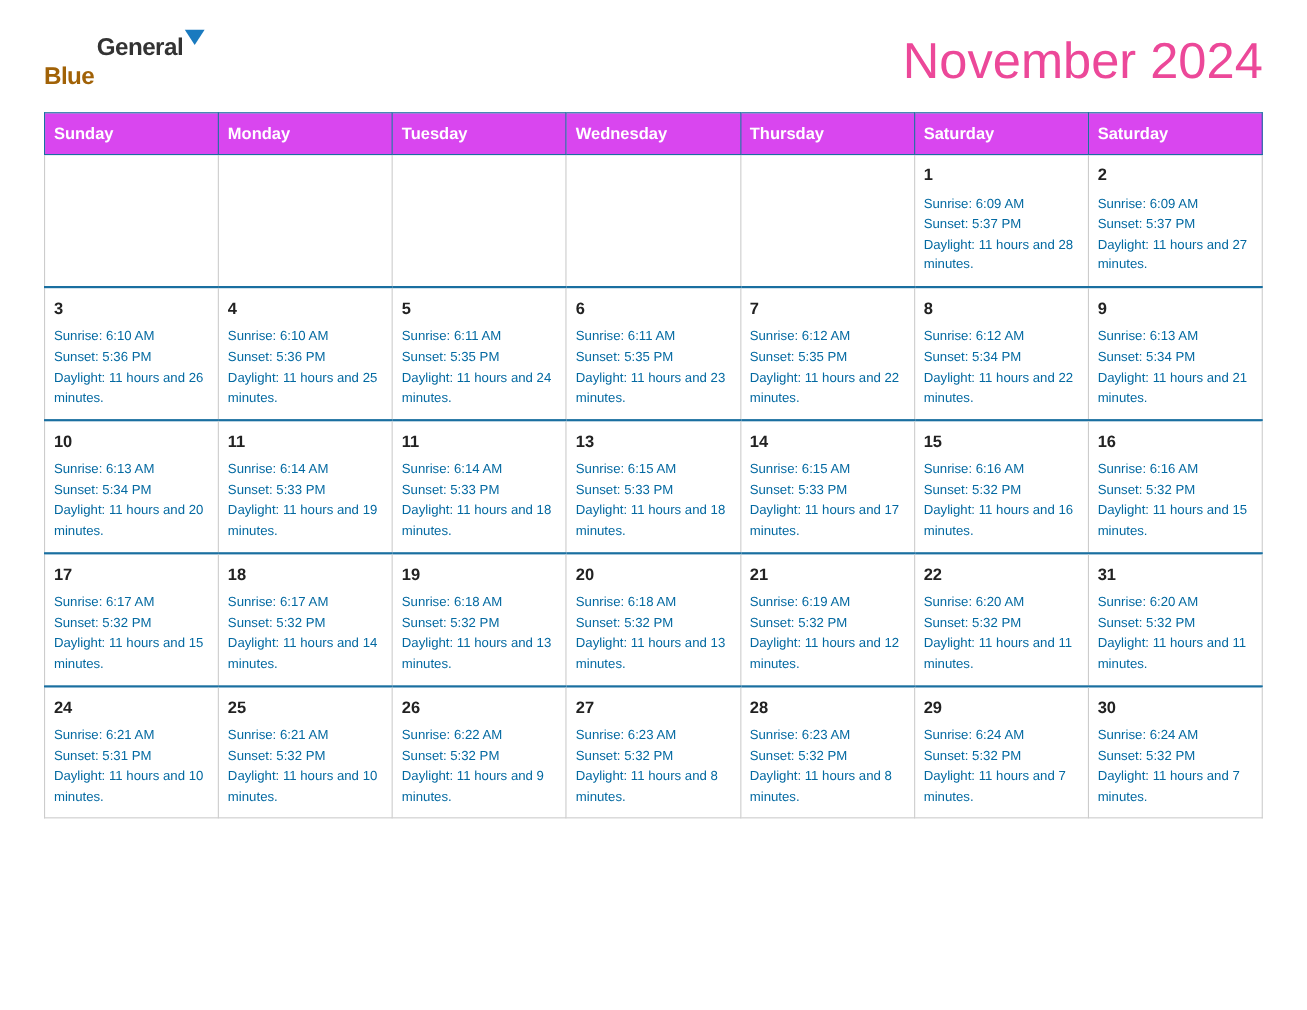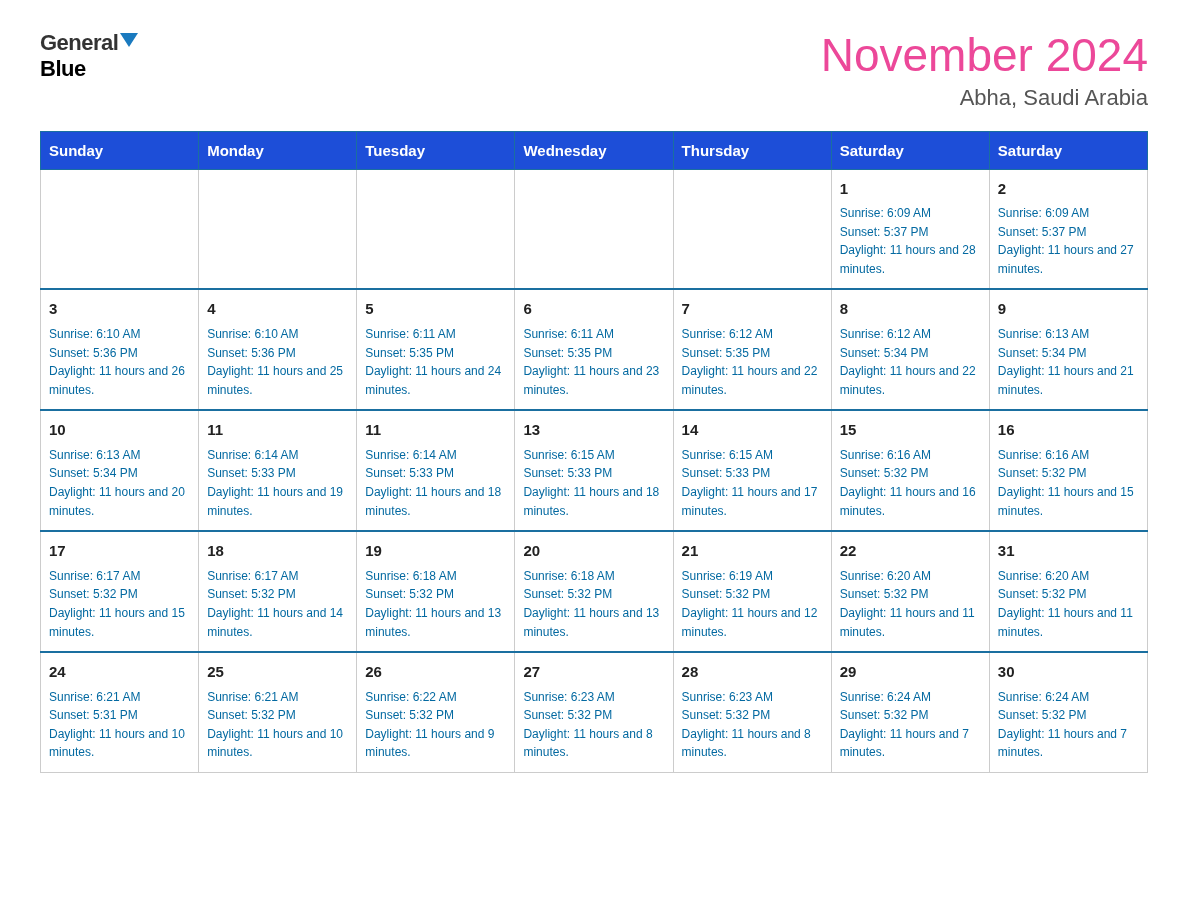--- a/index.html
+++ b/index.html
@@ -23,38 +23,39 @@
     }
     .logo-general {
       font-size: 22px;
       font-weight: bold;
       color: #333;
       letter-spacing: -0.5px;
     }
     .logo-blue {
       font-size: 22px;
       font-weight: bold;
-      color: #000000;
+      color: #a16207;
       letter-spacing: -0.5px;
     }
     .logo-triangle {
       display: inline-block;
       width: 0;
       height: 0;
       border-left: 9px solid transparent;
       border-right: 9px solid transparent;
       border-top: 14px solid #1a7abf;
       margin-left: 2px;
       vertical-align: middle;
       position: relative;
       top: -3px;
     }
     .logo-top-row {
       display: flex;
-      align-items: center;
+      align-items: flex-start;
+      margin-left: 48px;
     }
     .title-block {
       text-align: right;
     }
     .title-block h1 {
       font-size: 46px;
       font-weight: 300;
       color: #ec4899;
       line-height: 1.1;
     }
@@ -63,21 +64,21 @@
       font-weight: 400;
       color: #555;
       margin-top: 4px;
     }
     .calendar {
       width: 100%;
       border-collapse: collapse;
       border: 1px solid #bbb;
     }
     .calendar th {
-      background-color: #1d4ed8;
+      background-color: #d946ef;
       color: #fff;
       padding: 10px 8px;
       font-size: 15px;
       font-weight: 600;
       text-align: left;
       border: 1px solid #1a6fa0;
     }
     .calendar td {
       vertical-align: top;
       padding: 8px 8px 10px 8px;
@@ -112,21 +113,20 @@
 <div class="header">
   <div class="logo">
     <div class="logo-top-row">
       <span class="logo-general">General</span>
       <span class="logo-triangle"></span>
     </div>
     <span class="logo-blue">Blue</span>
   </div>
   <div class="title-block">
     <h1>November 2024</h1>
-    <h2>Abha, Saudi Arabia</h2>
   </div>
 </div>
 
 <table class="calendar">
   <thead>
     <tr>
     <th>Sunday</th>
         <th>Monday</th>
         <th>Tuesday</th>
         <th>Wednesday</th>

